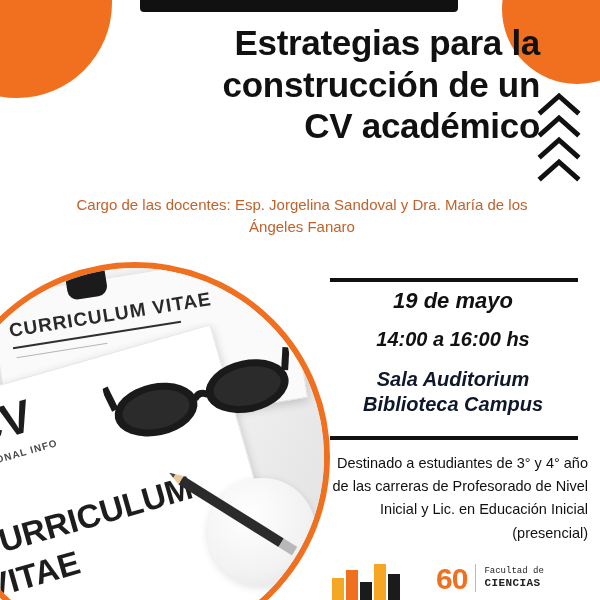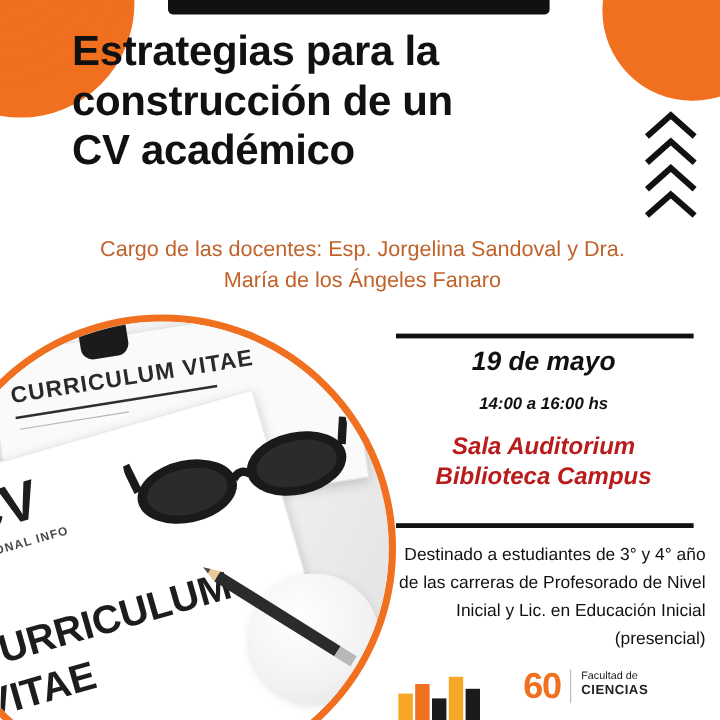--- a/index.html
+++ b/index.html
@@ -54,35 +54,35 @@
     right: 18px; top: 92px;
     width: 46px; height: 92px;
     z-index: 4;
   }
 
   
   .headline {
     position: absolute;
     left: 60px; top: 22px;
     width: 480px;
-    text-align: left;
+    text-align: right;
     font-size: 35px;
     line-height: 1.19;
     font-weight: bold;
     color: #111111;
     letter-spacing: -0.3px;
     z-index: 5;
   }
 
   .subtitle {
     position: absolute;
     left: 60px; top: 194px;
     width: 484px;
     text-align: center;
-    font-size: 18px;
+    font-size: 15px;
     line-height: 1.46;
     color: #c0622a;
     z-index: 5;
   }
 
   
   .photo-wrap {
     position: absolute;
     left: -60px; top: 262px;
     width: 390px; height: 390px;
@@ -229,29 +229,29 @@
     z-index: 5;
     font-style: italic;
   }
   .date {
     font-size: 22px;
     font-weight: bold;
     color: #111111;
     margin-bottom: 14px;
   }
   .time {
-    font-size: 14px;
+    font-size: 20px;
     font-weight: bold;
     color: #111111;
     margin-bottom: 16px;
   }
   .venue {
     font-size: 20px;
     font-weight: bold;
-    color: #b91c1c;
+    color: #0f172a;
     line-height: 1.25;
   }
   .audience {
     position: absolute;
     left: 322px; top: 452px;
     width: 266px;
     text-align: right;
     font-size: 14.5px;
     line-height: 1.6;
     color: #111111;
@@ -264,35 +264,36 @@
     left: 330px; bottom: 0px;
     width: 72px; height: 40px;
     z-index: 7;
   }
   .logo-60 {
     position: absolute;
     left: 436px; bottom: 0px;
     width: 152px; height: 42px;
     z-index: 7;
     display: flex;
-    align-items: flex-start;
+    align-items: center;
     gap: 6px;
   }
   .logo-60-num {
     font-size: 30px;
     font-weight: bold;
     color: #f07020;
     line-height: 1;
     letter-spacing: -1px;
   }
   .logo-60-txt {
     font-size: 9px;
     line-height: 1.25;
     color: #222222;
     padding-bottom: 2px;
+    font-family: Liberation Mono, monospace;
   }
   .logo-60-txt b { font-size: 11px; letter-spacing: .4px; }
   .logo-divider {
     width: 1px; height: 28px;
     background: #bdbdbd;
     margin: 0 2px 2px 2px;
   }
 </style>
 </head>
 <body>

